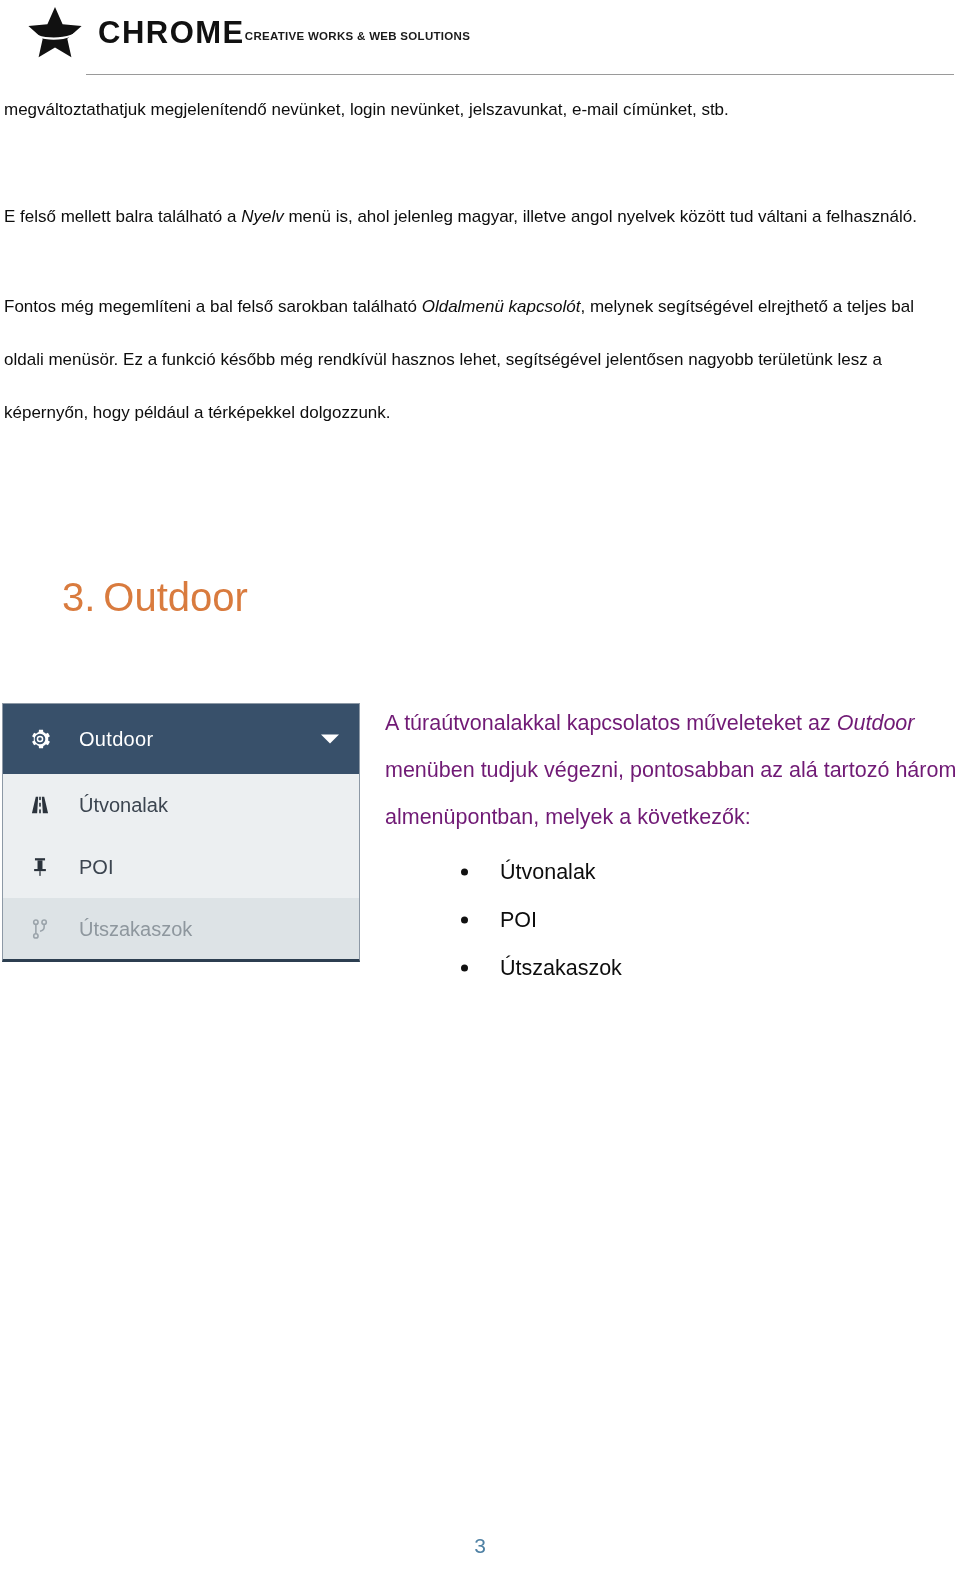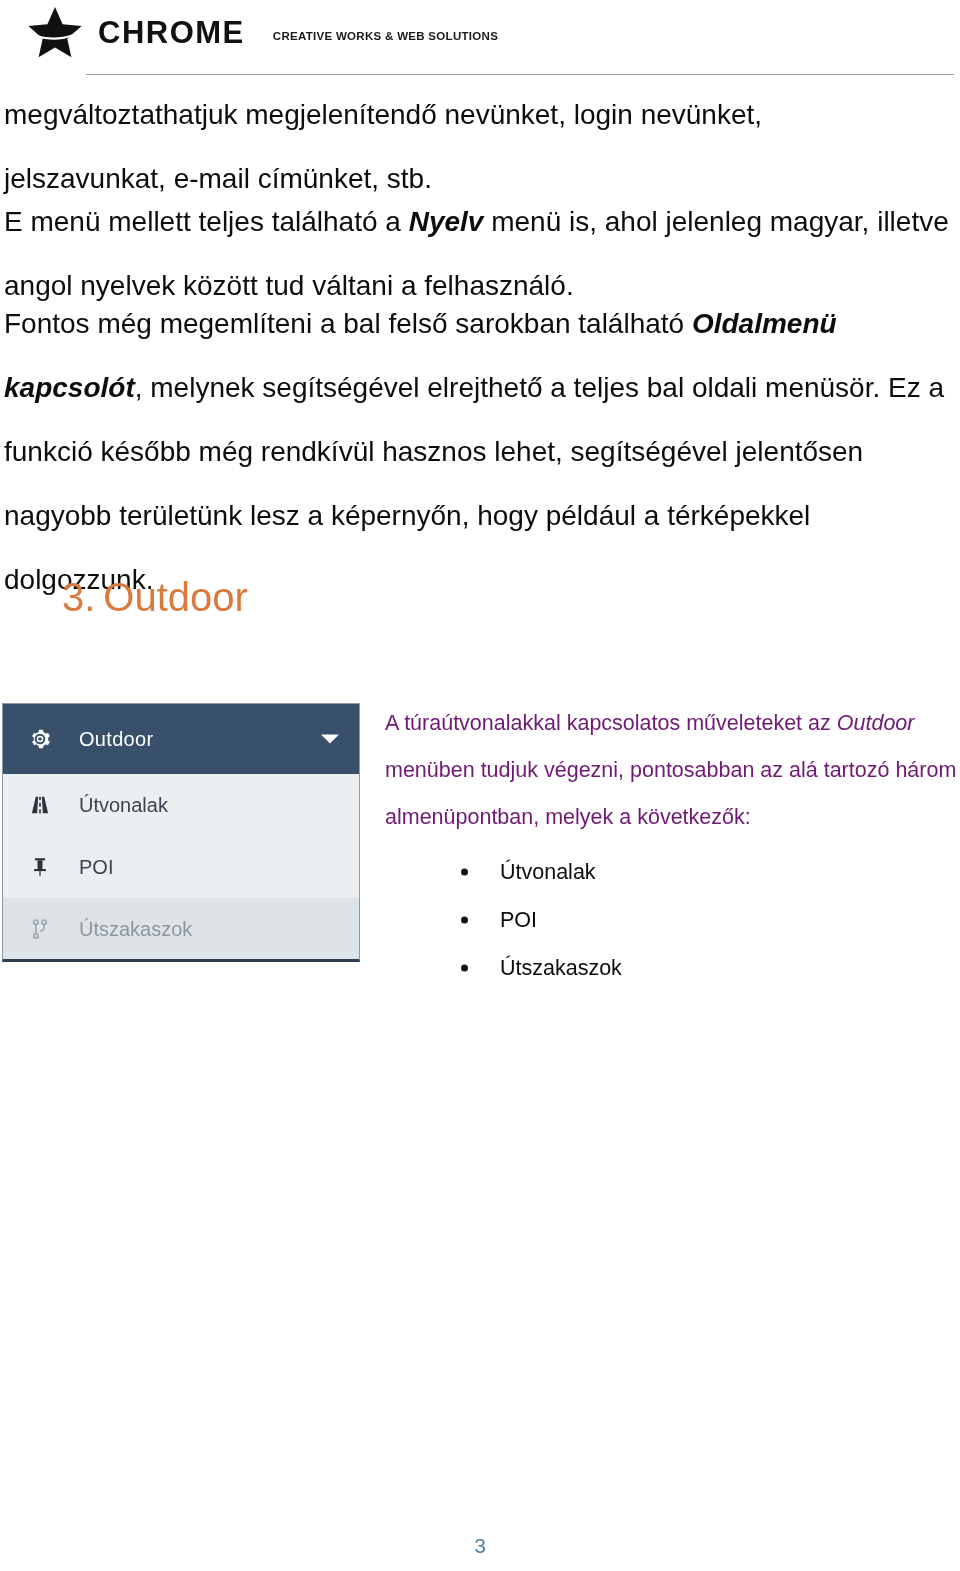--- a/index.html
+++ b/index.html
@@ -45,46 +45,46 @@
     color: #111111;
     margin-left: 12px;
     line-height: 1;
   }
   #logo-tagline {
     font-family: "Liberation Sans", sans-serif;
     font-weight: bold;
     font-size: 11.5px;
     letter-spacing: 0.3px;
     color: #1a1a1a;
-    margin-left: 28px;
+    margin-left: 0;
     margin-top: 7px;
     white-space: nowrap;
   }
   #header-rule {
     position: absolute;
     left: 86px;
     top: 74px;
     width: 868px;
     height: 0;
     border-top: 1.6px solid #9a9a9a;
   }
 
   
   .para {
     position: absolute;
-    font-size: 28px;
-    line-height: 64px;
+    font-size: 17px;
+    line-height: 53px;
     color: #0d0d0d;
     font-family: "Liberation Sans", sans-serif;
   }
   #para-1 { left: 4px;  top: 83px;  width: 880px; }
   #para-2 { left: 4px;  top: 190px; width: 945px; }
-  #para-3 { left: 4px;  top: 292px; width: 950px; }
-
-  .bolditalic { font-weight: bold; font-style: italic; }
+  #para-3 { left: 4px;  top: 280px; width: 950px; }
+
+  .bolditalic { font-weight: normal; font-style: italic; }
   .italic     { font-style: italic; }
 
   
   #section-heading {
     position: absolute;
     left: 62px;
     top: 575px;
     font-size: 40px;
     color: #D97B3E;
     font-family: "Liberation Sans", sans-serif;
@@ -220,21 +220,21 @@
     <div id="logo-tagline">CREATIVE WORKS  &amp; WEB SOLUTIONS</div>
   </div>
   <div id="header-rule"></div>
 </div>
 
 <div class="para" id="para-1">
   <span>megváltoztathatjuk megjelenítendő nevünket, login nevünket, jelszavunkat, e-mail címünket, stb.</span>
 </div>
 
 <div class="para" id="para-2">
-  <span>E menü mellett teljes található a </span><span class="bolditalic">Nyelv</span><span> menü is, ahol jelenleg magyar, illetve angol nyelvek között tud váltani a felhasználó.</span>
+  <span>E felső mellett balra található a </span><span class="bolditalic">Nyelv</span><span> menü is, ahol jelenleg magyar, illetve angol nyelvek között tud váltani a felhasználó.</span>
 </div>
 
 <div class="para" id="para-3">
   <span>Fontos még megemlíteni a bal felső sarokban található </span><span class="bolditalic">Oldalmenü kapcsolót</span><span>, melynek segítségével elrejthető a teljes bal oldali menüsör. Ez a funkció később még rendkívül hasznos lehet, segítségével jelentősen nagyobb területünk lesz a képernyőn, hogy például a térképekkel dolgozzunk.</span>
 </div>
 
 <div id="section-heading">
   <span class="num">3.</span><span>Outdoor</span>
 </div>
 

